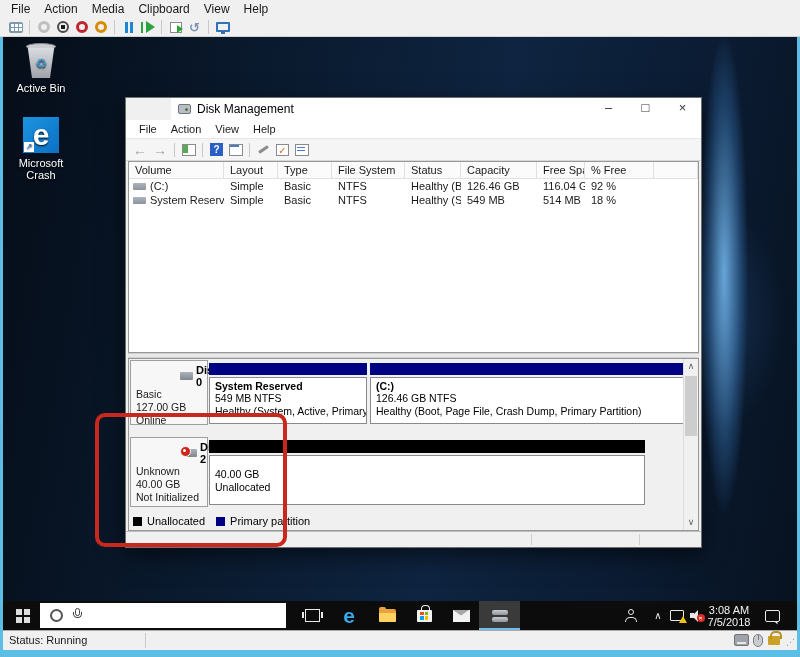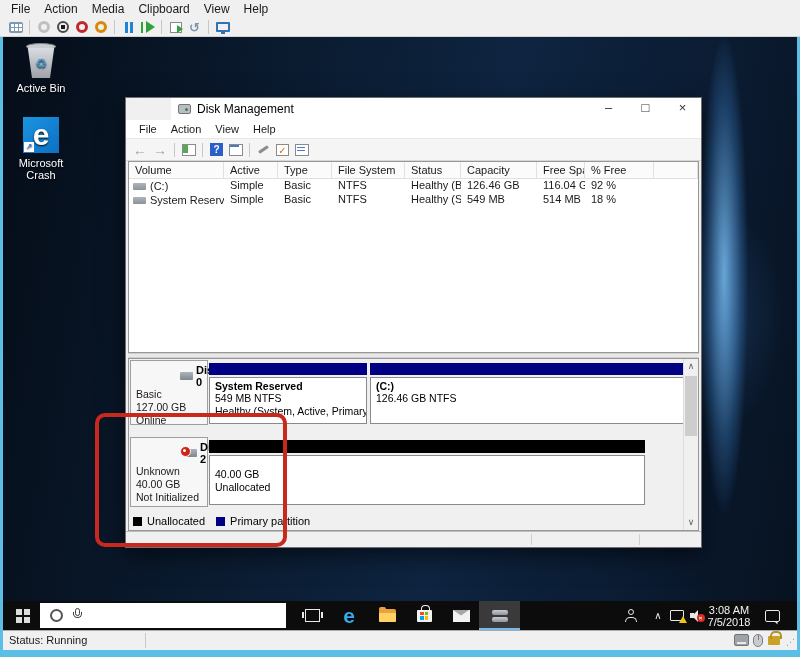--- a/index.html
+++ b/index.html
@@ -65,21 +65,21 @@
   .ic-help { width:13px; height:13px; background:#2B5FC8; color:#fff; font-size:10px; font-weight:bold; text-align:center; line-height:13px; }
   .ic-con2 { width:14px; height:12px; background:#fff; border:1px solid #8A8A8A; }
   .ic-con2:after { content:""; position:absolute; left:2px; top:2px; width:9px; height:2px; background:#4A7AC8; }
   .ic-wand { width:11px; height:3px; background:#8C8C8C; transform:rotate(-35deg); border-radius:1px; }
   .ic-ckbx { width:13px; height:12px; background:#fff; border:1px solid #8A8A8A; color:#D2691E; font-size:10px; font-weight:bold; line-height:11px; text-align:center; }
   .ic-list { width:14px; height:12px; background:#fff; border:1px solid #8A8A8A; }
   .ic-list:after { content:""; position:absolute; left:3px; top:4px; width:8px; height:1px; background:#4A7AC8; box-shadow:0 3px #4A7AC8; }
 
   
   .dm-list { position:absolute; left:2px; top:63px; width:571px; height:192px; background:#fff; border:1px solid #979797; overflow:hidden; }
-  .lrow { display:flex; height:14px; }
+  .lrow { display:flex; height:14px; align-items:center; }
   .lhead { height:17px; background:#FBFBFB; border-bottom:1px solid #E0E0E0; }
   .lhead .c { border-right:1px solid #E0E0E0; height:100%; display:flex; align-items:center; }
   .c { font-size:11px; color:#1a1a1a; padding-left:6px; white-space:nowrap; overflow:hidden; flex:none; }
   .c0{width:95px;} .c1{width:54px;} .c2{width:54px;} .c3{width:73px;} .c4{width:56px;} .c5{width:76px;} .c6{width:48px;} .c7{width:69px;} .c8{flex:1;}
   .volcell { display:flex; align-items:center; gap:4px; padding-left:4px; }
   .drv { width:13px; height:7px; background:linear-gradient(180deg,#AEB4BB,#8D939B); border-radius:1px; flex:none; }
 
   .dm-split { position:absolute; left:2px; top:255px; width:571px; height:5px; background:#E8E8E8; border-top:1px solid #CFCFCF; border-bottom:1px solid #CFCFCF; }
 
   
@@ -279,21 +279,21 @@
         <span class="ic-ckbx">✓</span>
       </span>
     <span class="mmcic">
         <span class="ic-list"></span>
       </span>
   </div>
 
   <div class="dm-list">
     <div class="lrow lhead">
       <span class="c c0">Volume</span>
-      <span class="c c1">Active</span>
+      <span class="c c1">Layout</span>
       <span class="c c2">Type</span>
       <span class="c c3">File System</span>
       <span class="c c4">Status</span>
       <span class="c c5">Capacity</span>
       <span class="c c6">Free Spa...</span>
       <span class="c c7">% Free</span>
       <span class="c c8"></span>
     </div>
     <div class="lrow">
       <span class="c c0 volcell">
@@ -339,20 +339,21 @@
     <div class="pbar" style="left:80px; top:4px; width:158px; background:#000082;"></div>
     <div class="pbox" style="left:80px; top:18px; width:158px; height:47px;">
       <div class="t1">System Reserved</div>
       <div class="t2">549 MB NTFS</div>
       <div class="t2">Healthy (System, Active, Primary Partit</div>
     </div>
     <div class="pbar" style="left:241px; top:4px; width:318px; background:#000082;"></div>
     <div class="pbox" style="left:241px; top:18px; width:318px; height:47px;">
       <div class="t1">(C:)</div>
       <div class="t2">126.46 GB NTFS</div>
+      <div class="t2">Healthy (Boot, Page File, Crash Dump, Primary Partition)</div>
     </div>
 
     <div class="dlabel" style="top:78px; height:70px;">
       <div class="nm">
           <span class="dico err" style="margin-left:4px;"></span>
           <span>Disk 2</span>
         </div>
       <div class="ln">Unknown</div>
       <div class="ln">40.00 GB</div>
       <div class="ln">Not Initialized</div>

